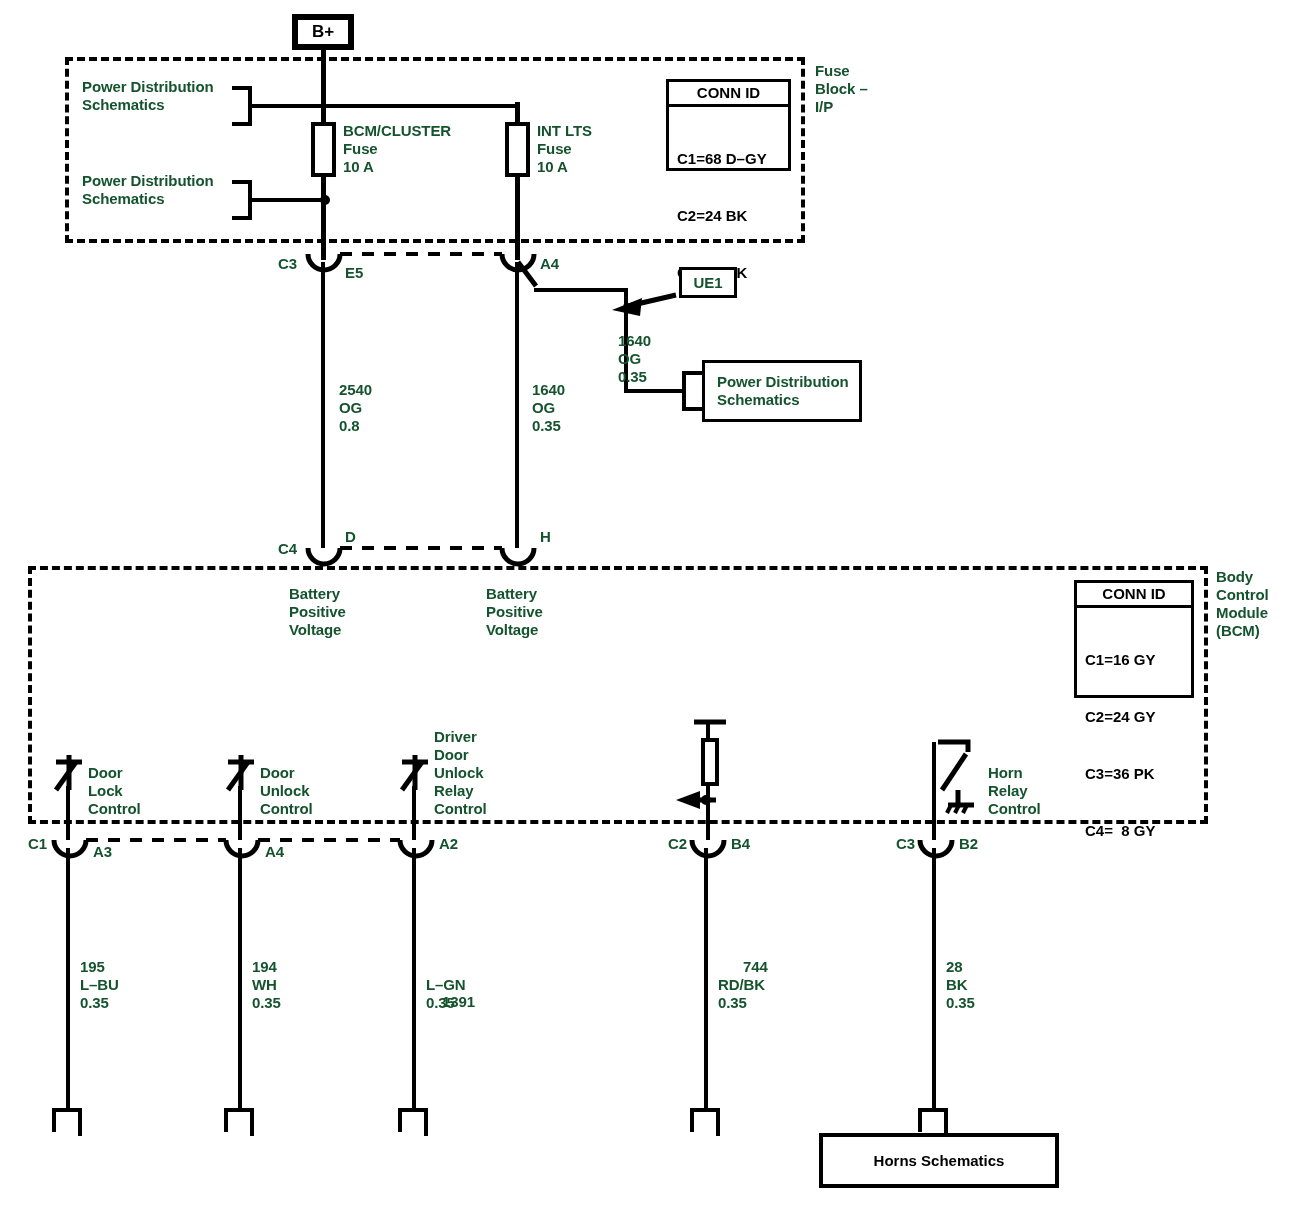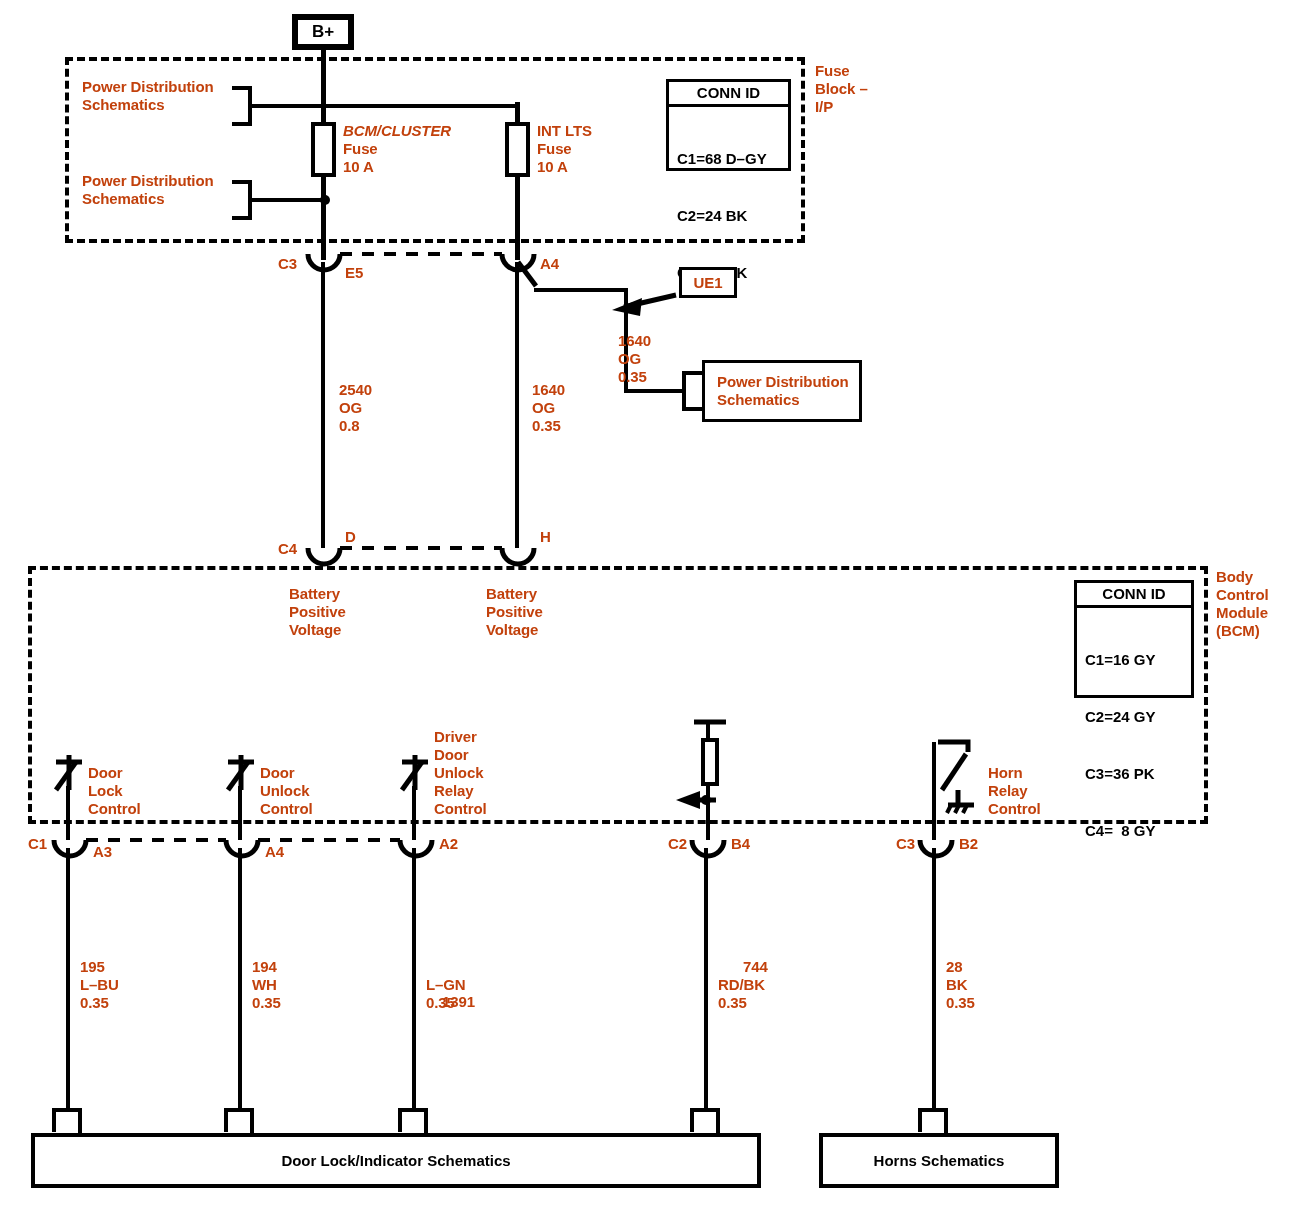--- a/index.html
+++ b/index.html
@@ -12,21 +12,21 @@
   }
   #sheet {
     position: relative;
     width: 1312px;
     height: 1212px;
     background: #ffffff;
     overflow: hidden;
   }
   .lbl {
     position: absolute;
-    color: #c2410c;
+    color: #14532d;
     font-family: "Liberation Sans", sans-serif;
     font-size: 15px;
     font-weight: bold;
     line-height: 18px;
     white-space: pre;
     letter-spacing: -0.1px;
   }
   .lbl.reg { font-weight: bold; }
   .wire {
     position: absolute;
@@ -146,21 +146,21 @@
 Schematics</div>
   <div class="bracket" style="left:232px;top:180px;width:20px;height:40px;"></div>
   <div class="wire hline" style="left:248px;top:198px;width:77px;"></div>
   <div class="dot" style="left:320px;top:195px;"></div>
 
   <div class="wire vline" style="left:321px;top:48px;width:5px;height:212px;"></div>
 
   <div class="wire vline" style="left:515px;top:102px;width:5px;height:158px;"></div>
 
   <div class="fuse" style="left:311px;top:122px;width:25px;height:55px;"></div>
-  <div class="lbl" style="left:343px;top:122px;font-style:italic;">BCM/CLUSTER</div>
+  <div class="lbl" style="left:343px;top:122px;">BCM/CLUSTER</div>
   <div class="lbl" style="left:343px;top:140px;">Fuse</div>
   <div class="lbl" style="left:343px;top:158px;">10 A</div>
 
   <div class="fuse" style="left:505px;top:122px;width:25px;height:55px;"></div>
   <div class="lbl" style="left:537px;top:122px;">INT LTS</div>
   <div class="lbl" style="left:537px;top:140px;">Fuse</div>
   <div class="lbl" style="left:537px;top:158px;">10 A</div>
 
   <div class="connbox" style="left:666px;top:79px;width:125px;height:92px;">
     <div class="hdr">CONN ID</div>
@@ -354,20 +354,17 @@
   <div class="bracket" style="left:398px;top:1108px;width:30px;height:24px;border-right:none;border-left:4px solid #000;border-bottom:none;border-top:4px solid #000;">
     <div style="position:absolute;right:0;top:0;width:4px;height:24px;background:#000;"></div>
   </div>
   <div class="bracket" style="left:690px;top:1108px;width:30px;height:24px;border-right:none;border-left:4px solid #000;border-bottom:none;border-top:4px solid #000;">
     <div style="position:absolute;right:0;top:0;width:4px;height:24px;background:#000;"></div>
   </div>
   <div class="bracket" style="left:918px;top:1108px;width:30px;height:24px;border-right:none;border-left:4px solid #000;border-bottom:none;border-top:4px solid #000;">
     <div style="position:absolute;right:0;top:0;width:4px;height:24px;background:#000;"></div>
   </div>
 
-  <div class="schembox" style="left:31px;top:1133px;width:730px;height:55px;">
-    <span>Door Lock/Indicator Schematics</span>
-  </div>
   <div class="schembox" style="left:819px;top:1133px;width:240px;height:55px;">
     <span>Horns Schematics</span>
   </div>
 
 </div>
 
 </body></html>

